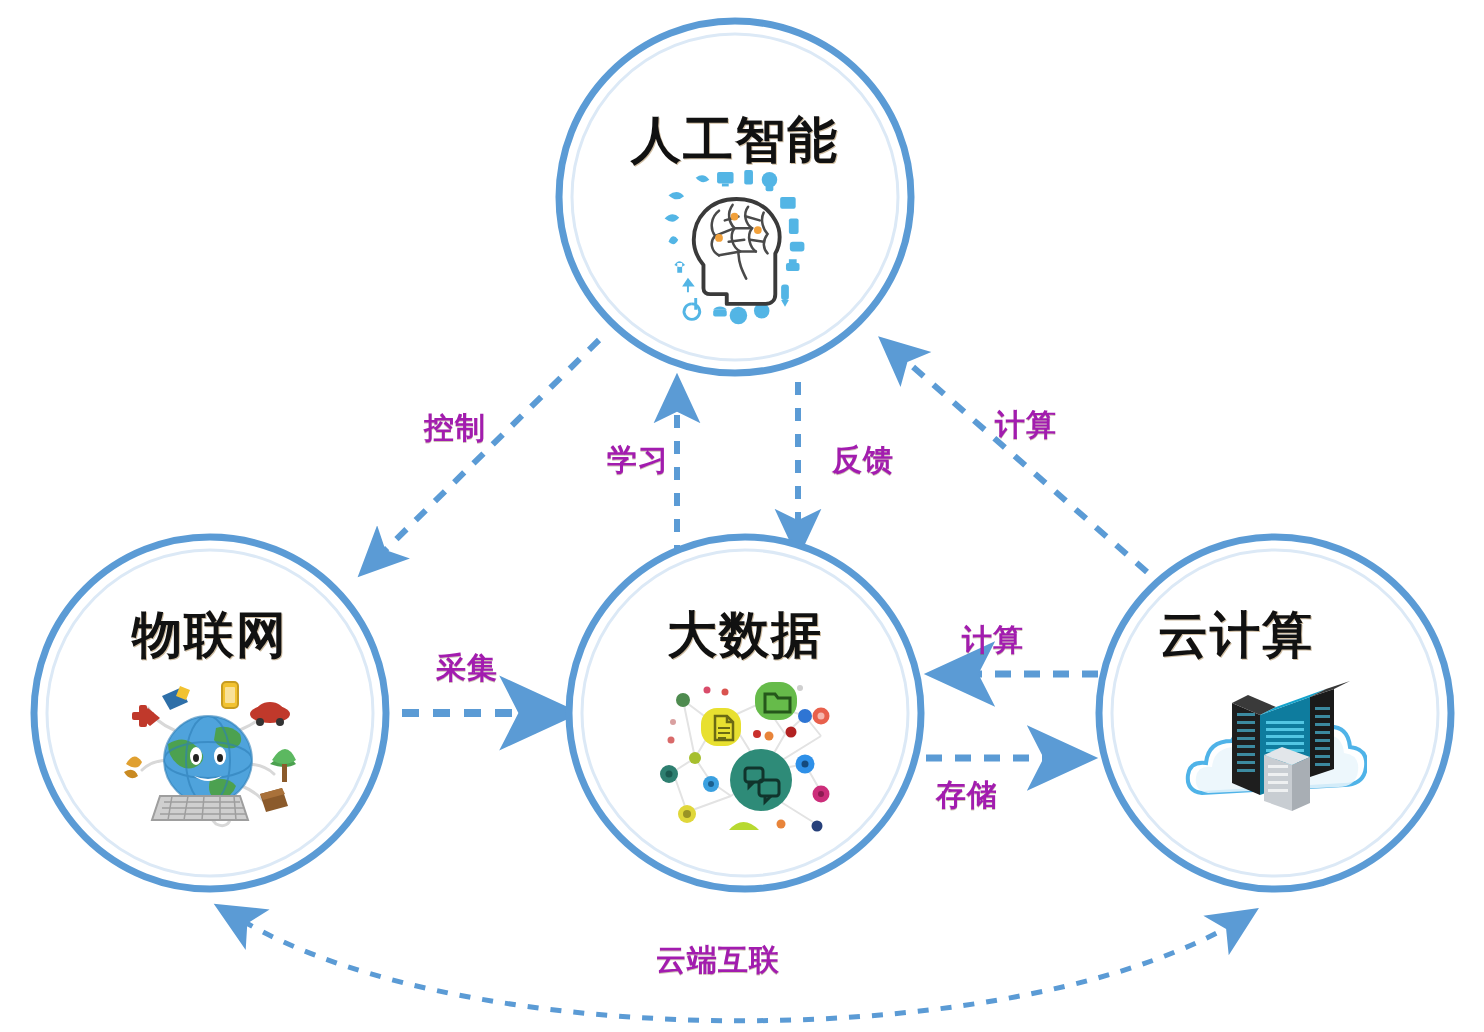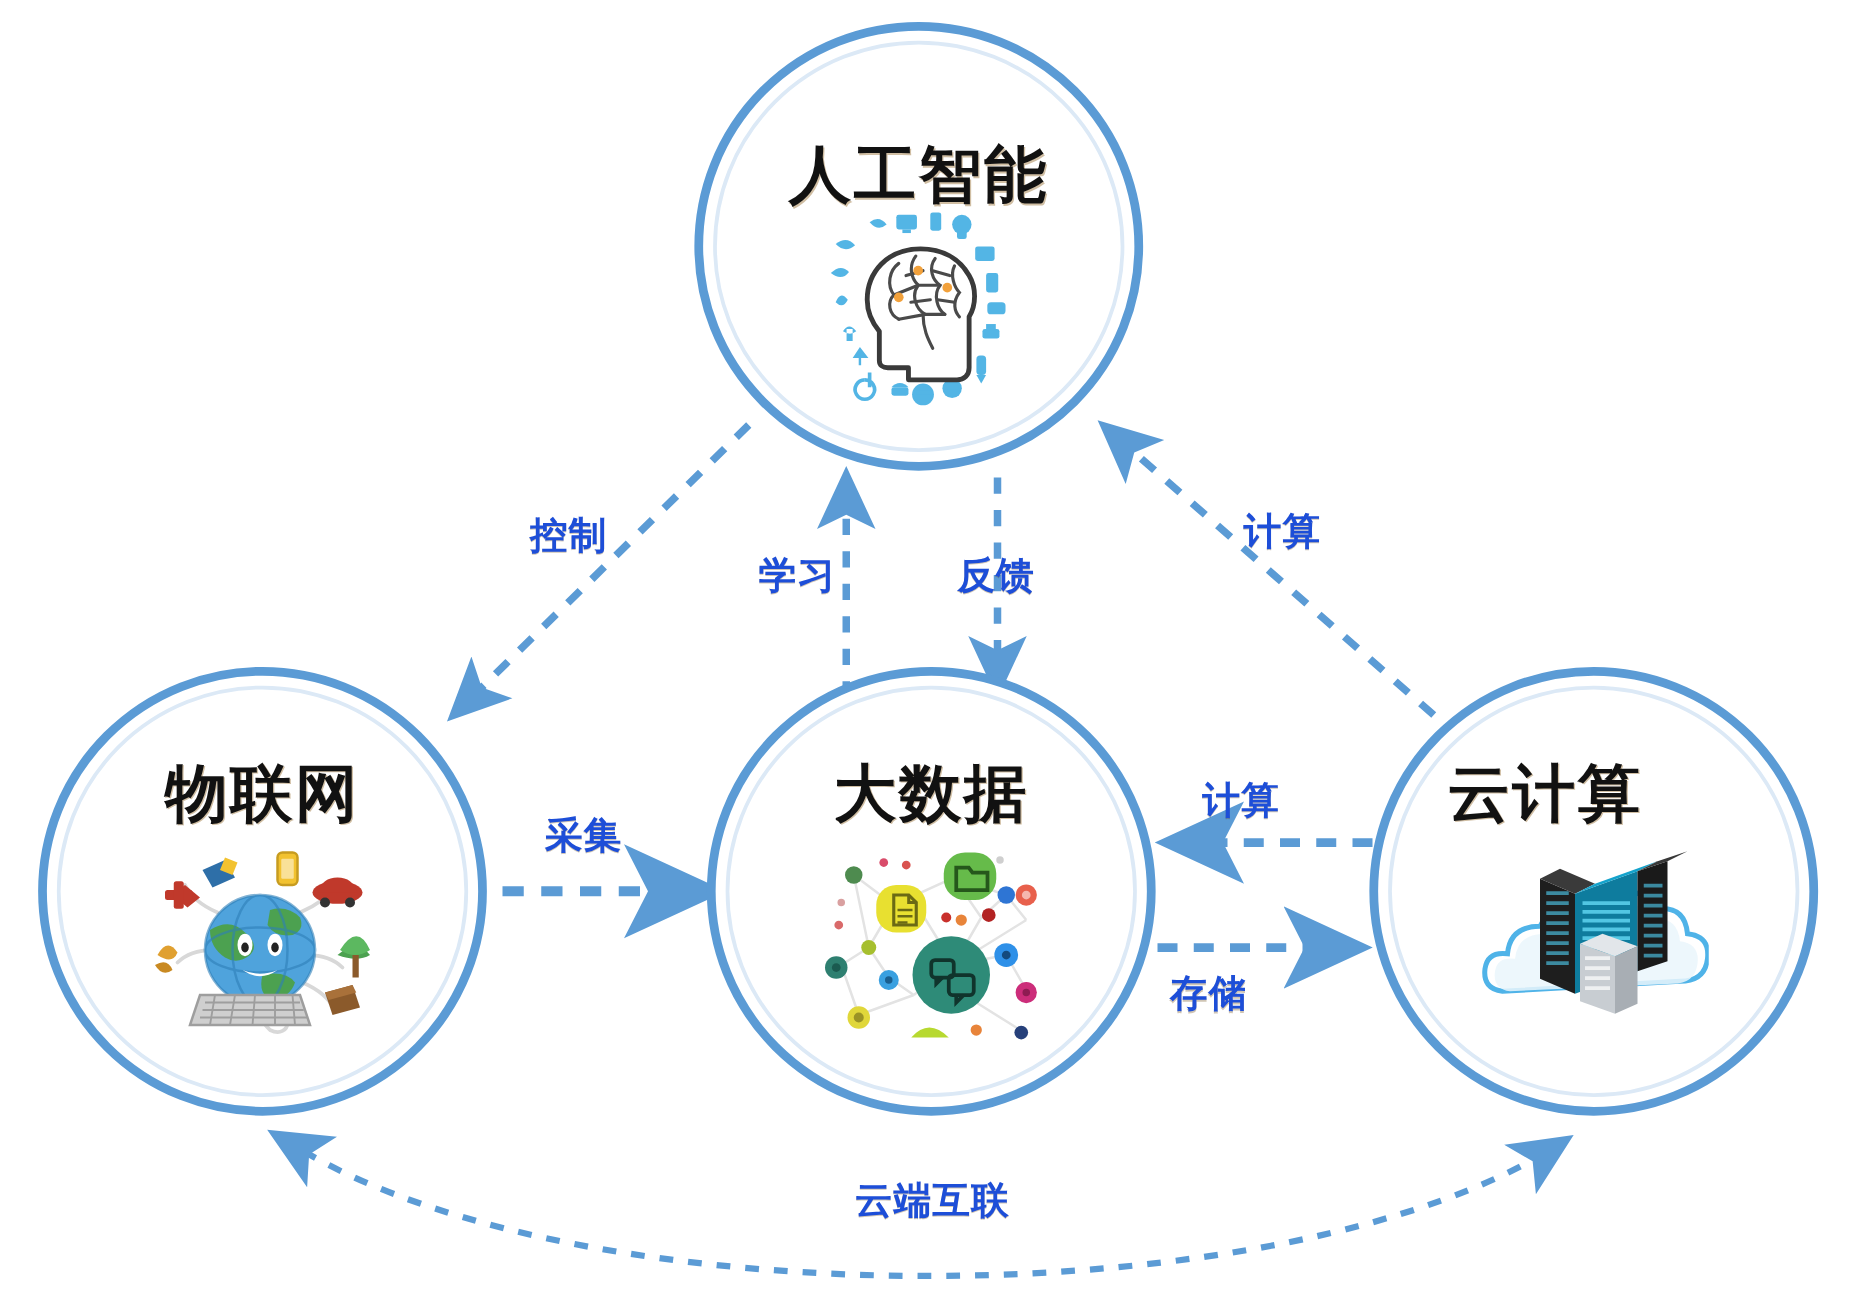--- a/index.html
+++ b/index.html
@@ -7,21 +7,21 @@
     width:1484px;height:1032px;
     font-family:"Liberation Sans","DejaVu Sans",sans-serif;
     overflow:hidden;position:relative;
   }
   #stage{position:absolute;inset:0;width:1484px;height:1032px;text-decoration:underline;}
   svg.layer{position:absolute;left:0;top:0;width:1484px;height:1032px;}
   .edgelabel{
     position:absolute;
     font-size:30px;
     font-weight:700;
-    color:#1d4ed8;
+    color:#a21caf;
     white-space:nowrap;
     letter-spacing:1px;
     text-shadow:0 1px 0 rgba(120,90,40,.35);
   }
   .nodetitle{
     position:absolute;
     font-size:50px;
     font-weight:700;
     color:#111111;
     white-space:nowrap;
@@ -328,25 +328,25 @@
             <rect x="86" y="124" width="20" height="3"></rect>
         </g>
       </g>
     </svg>
   </div>
 
   <div class="edgelabel" style="left:424px;top:408px;">控制</div>
 
   <div class="edgelabel" style="left:607px;top:440px;">学习</div>
 
-  <div class="edgelabel" style="left:766px;top:440px;">反馈</div>
+  <div class="edgelabel" style="left:832px;top:440px;">反馈</div>
 
   <div class="edgelabel" style="left:995px;top:405px;">计算</div>
 
   <div class="edgelabel" style="left:436px;top:648px;">采集</div>
 
   <div class="edgelabel" style="left:962px;top:620px;">计算</div>
 
   <div class="edgelabel" style="left:936px;top:775px;">存储</div>
 
-  <div class="edgelabel" style="left:684px;top:940px;">云端互联</div>
+  <div class="edgelabel" style="left:656px;top:940px;">云端互联</div>
 
 </div>
 
 </body></html>

